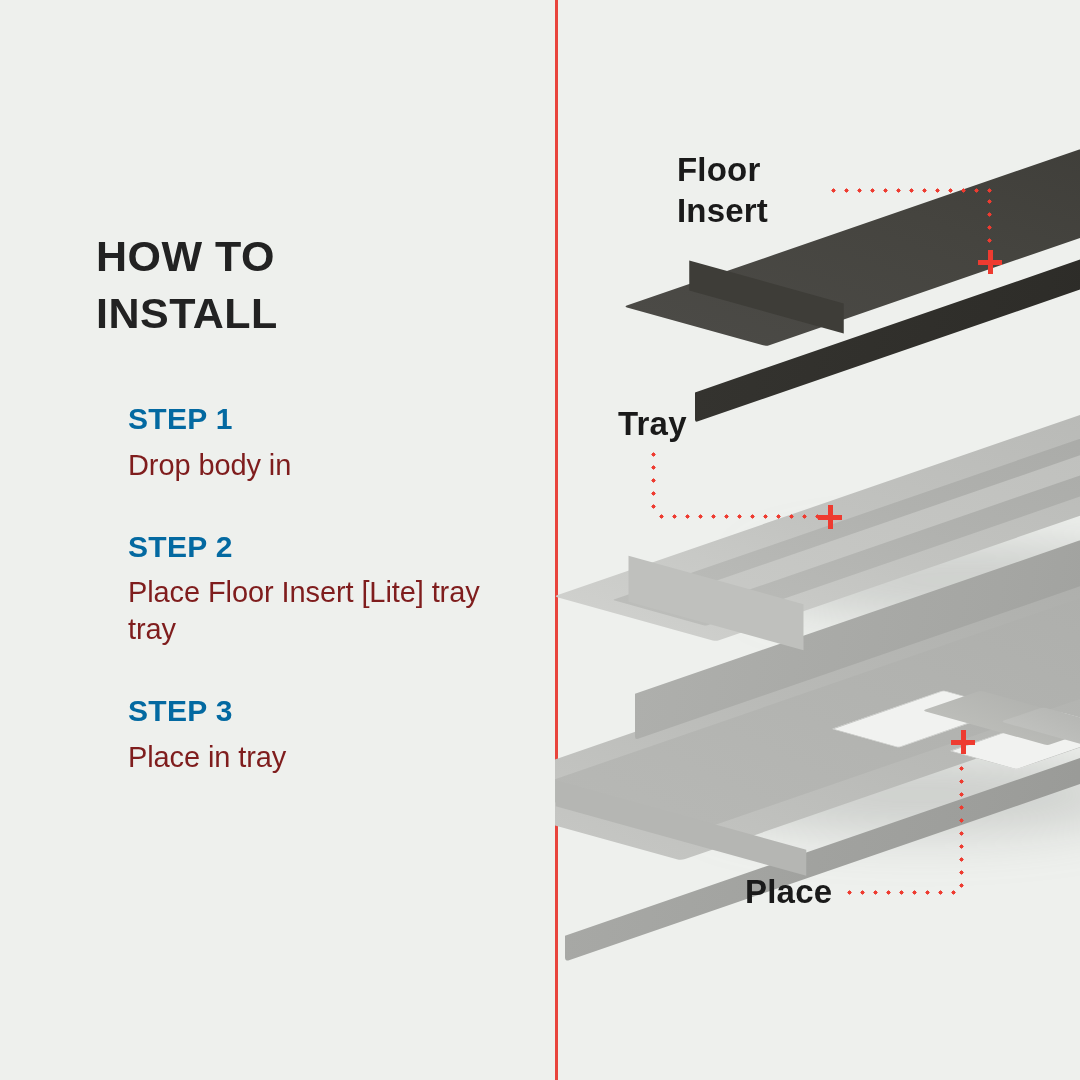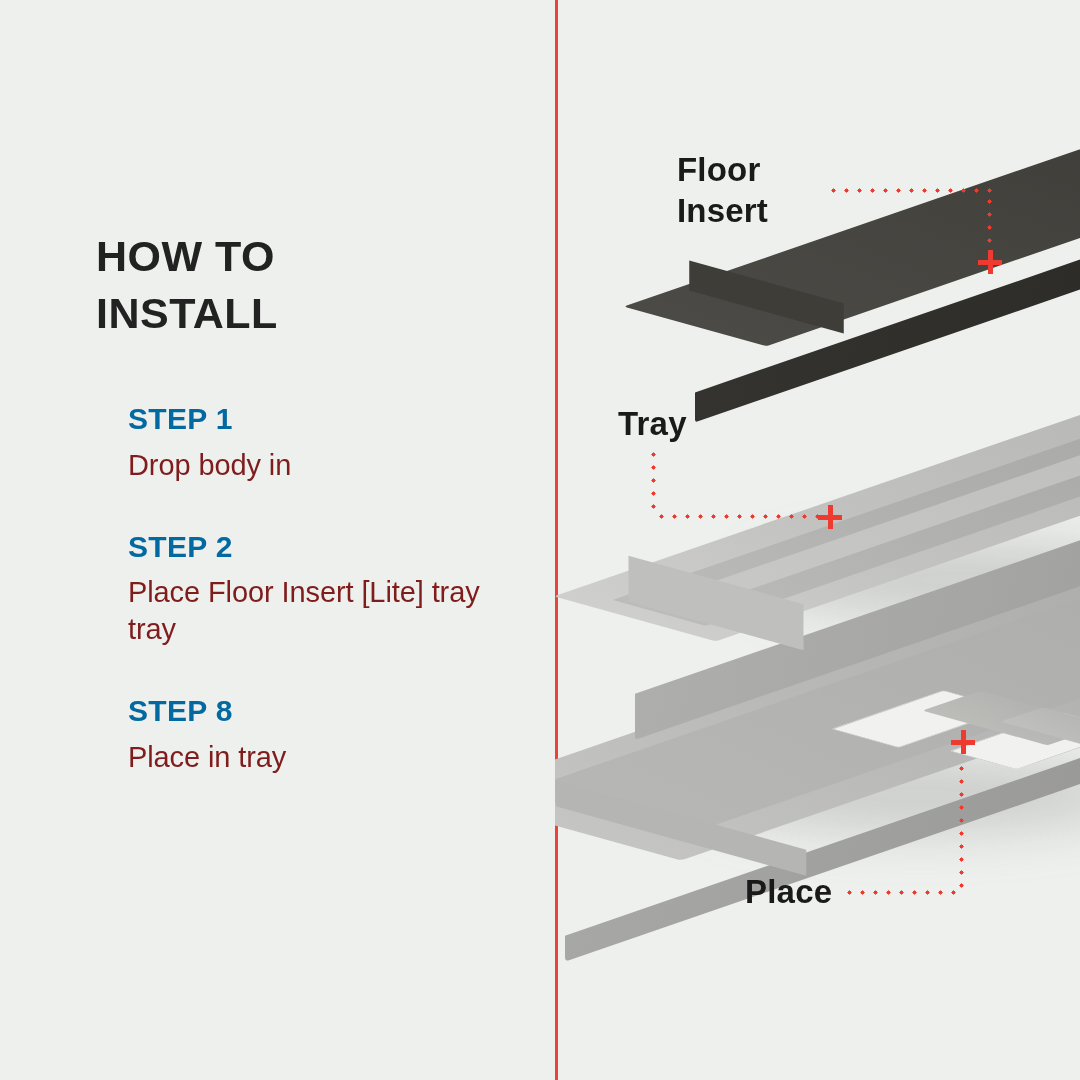--- a/index.html
+++ b/index.html
@@ -294,21 +294,21 @@
         <div class="step-label">STEP 1</div>
         <div class="step-desc">Drop body in</div>
       </div>
 
       <div class="step-block">
         <div class="step-label">STEP 2</div>
         <div class="step-desc">Place Floor Insert [Lite] tray tray</div>
       </div>
 
       <div class="step-block">
-        <div class="step-label">STEP 8</div>
+        <div class="step-label">STEP 3</div>
         <div class="step-desc">Place in tray</div>
       </div>
 
     </div>
 
   </div>
 
   <div class="divider"></div>
 
   <div class="right-panel">

